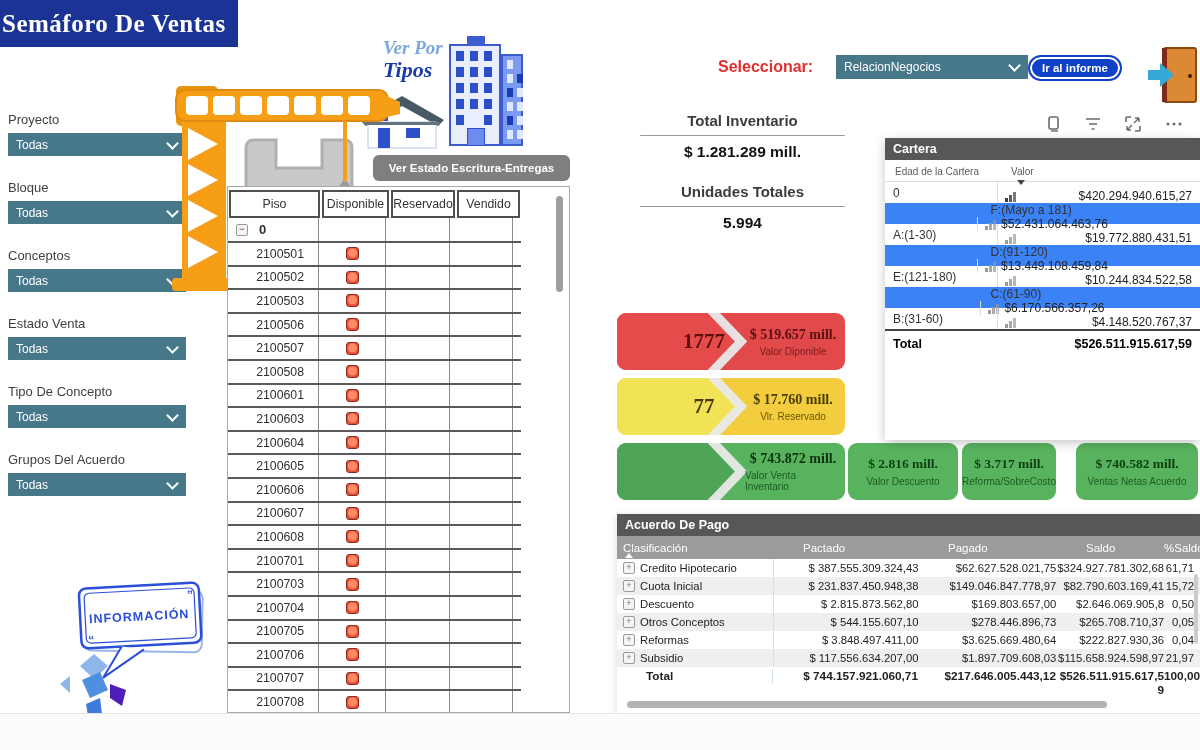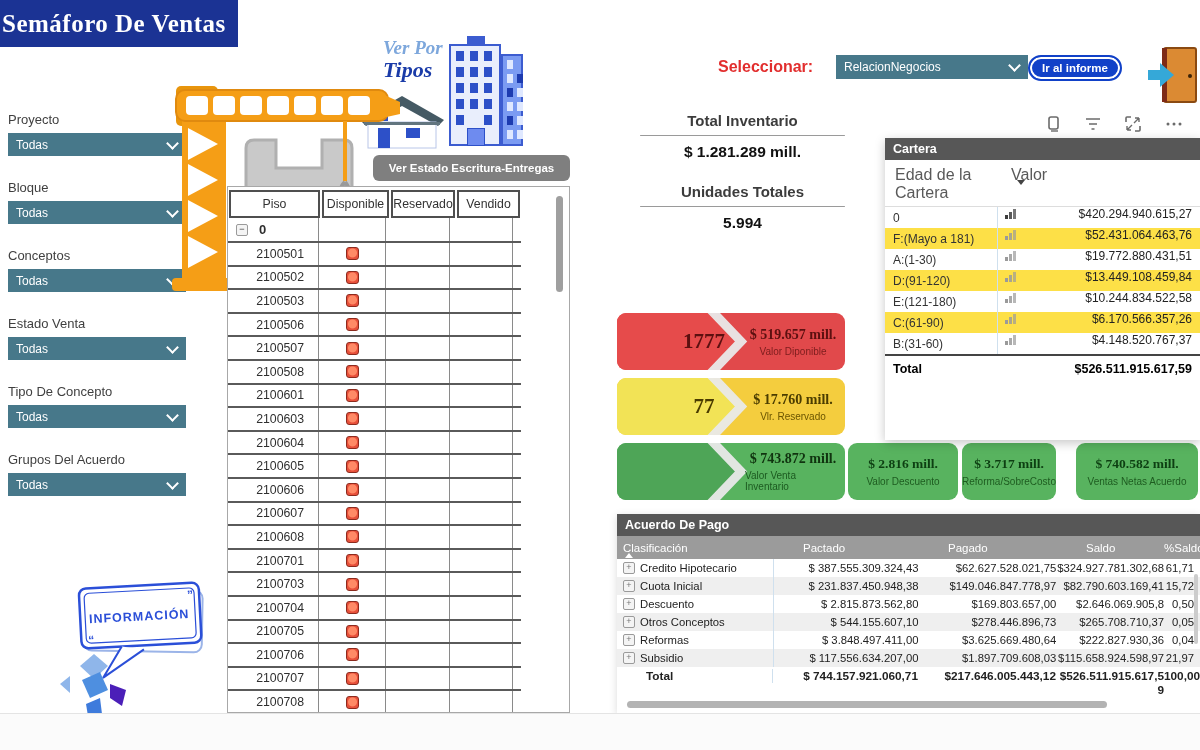--- a/index.html
+++ b/index.html
@@ -71,28 +71,28 @@
 
   
   #visual-icons{position:absolute;left:1046px;top:116px;display:flex;gap:24px;align-items:center;}
   #visual-icons svg{display:block;cursor:pointer;}
 
   
   #cartera{position:absolute;left:885px;top:138px;width:315px;height:302px;background:#fff;
     box-shadow:0 3px 10px rgba(0,0,0,.22);z-index:4;}
   .card-titlebar{height:22px;background:#575757;color:#fff;font-weight:bold;font-size:12.5px;
     display:flex;align-items:center;padding-left:8px;}
-  #cartera-colhead{display:flex;padding:6px 10px 4px 10px;font-size:16px;color:#595959;border-bottom:1px solid #ddd;position:relative;}
+  #cartera-colhead{display:flex;padding:6px 10px 4px 10px;font-size:10px;color:#595959;border-bottom:1px solid #ddd;position:relative;}
   #cartera-colhead .ch1{width:116px;}
   .sort-down{display:inline-block;width:0;height:0;border-left:4px solid transparent;border-right:4px solid transparent;
     border-top:5px solid #444;position:absolute;left:132px;top:20px;}
   .crow{display:flex;align-items:center;height:21px;padding:0 8px;font-size:12px;color:#333;}
-  .crow.alt{background:#fde047;}
+  .crow.alt{background:#3b82f6;flex-direction:column;}
   .crow .clabel{width:104px;}
-  .crow .cval{flex:1;display:flex;align-items:flex-start;border-left:1px solid #cfe0ee;padding-left:6px;height:100%;}
+  .crow .cval{flex:1;display:flex;align-items:flex-end;border-left:1px solid #cfe0ee;padding-left:6px;height:100%;}
   .crow .cnum{flex:1;text-align:right;color:#222;}
   .crow svg{margin-right:4px;flex:0 0 auto;}
   #cartera-total{display:flex;padding:2px 8px 0 8px;font-size:12.5px;font-weight:bold;border-top:2px solid #444;height:22px;align-items:center;}
   #cartera-total .clabel{width:104px;}
   #cartera-total .cnum{flex:1;text-align:right;}
 
   
   .arrow{position:absolute;left:617px;width:228px;height:57px;border-radius:9px;overflow:hidden;}
   .arrow-left{position:absolute;inset:0;clip-path:polygon(0 0,42% 0,56% 50%,42% 100%,0 100%);}
   .arrow-chev{position:absolute;inset:0;}

